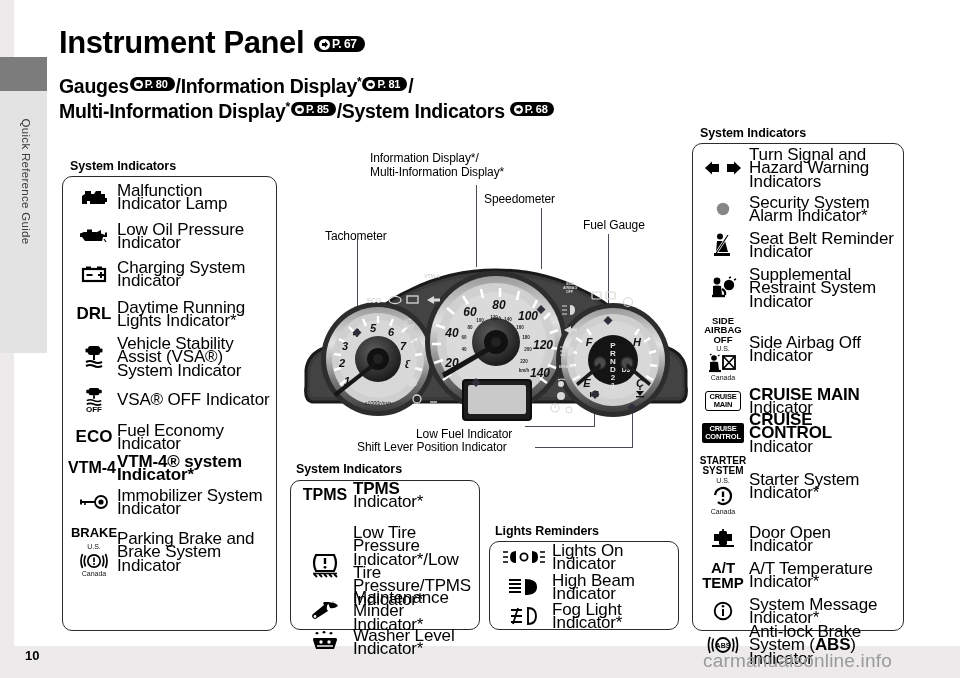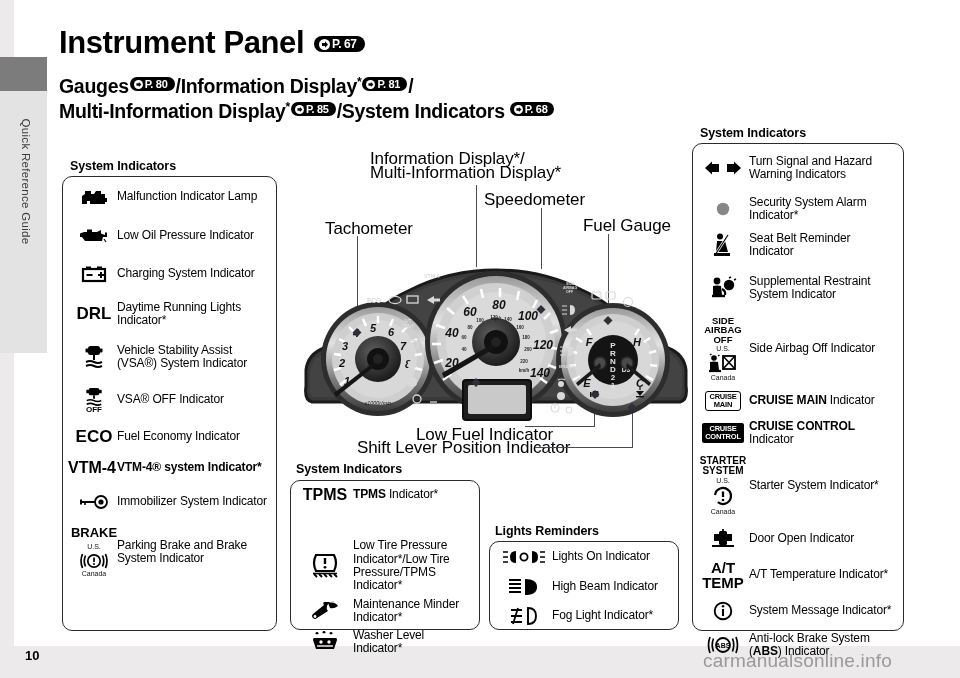--- a/index.html
+++ b/index.html
@@ -75,28 +75,28 @@
   .row{
     display:flex;align-items:center;
     box-sizing:border-box;
   }
   .ico{
     flex:0 0 auto;
     display:flex;align-items:center;justify-content:center;
     text-align:center;
   }
   .lbl{
-    font-size:12px;line-height:13.4px;letter-spacing:-.15px;
+    font-size:17px;line-height:13.4px;letter-spacing:-.15px;
   }
   .lbl b{font-weight:bold;}
   .txticon{font-weight:bold;font-family:"Liberation Sans", sans-serif;}
   .region{font-size:7px;font-weight:normal;line-height:8px;color:#111;text-align:center;}
   
   .callout{
-    position:absolute;font-size:17px;line-height:13.6px;letter-spacing:-.1px;
+    position:absolute;font-size:12px;line-height:13.6px;letter-spacing:-.1px;
   }
   .lead{position:absolute;background:#4a4a56;}
   
   .pageno{
     position:absolute;left:25px;top:648px;font-size:13px;font-weight:bold;
   }
   .watermark{
     position:absolute;left:703px;top:650px;
     font-size:19px;color:#9a9a9a;letter-spacing:.2px;
   }
@@ -477,21 +477,21 @@
   <span>Information Display*/</span><br><span>Multi-Information Display*</span>
 </div>
 <div class="lead" style="left:476px;top:185px;width:1.3px;height:82px;"></div>
 
 <div class="callout" style="left:484px;top:193px;">Speedometer</div>
 <div class="lead" style="left:541px;top:208px;width:1.3px;height:61px;"></div>
 
 <div class="callout" style="left:583px;top:219px;">Fuel Gauge</div>
 <div class="lead" style="left:608px;top:234px;width:1.3px;height:100px;"></div>
 
-<div class="callout" style="left:325px;top:222px;">Tachometer</div>
+<div class="callout" style="left:325px;top:230px;">Tachometer</div>
 <div class="lead" style="left:357px;top:236px;width:1.3px;height:92px;"></div>
 
 <div class="callout" style="left:416px;top:428px;">Low Fuel Indicator</div>
 <div class="lead" style="left:525px;top:426px;width:70px;height:1.3px;"></div>
 <div class="lead" style="left:594px;top:392px;width:1.3px;height:35px;"></div>
 
 <div class="callout" style="left:357px;top:441px;">Shift Lever Position Indicator</div>
 <div class="lead" style="left:535px;top:447px;width:98px;height:1.3px;"></div>
 <div class="lead" style="left:632px;top:398px;width:1.3px;height:50px;"></div>
 

